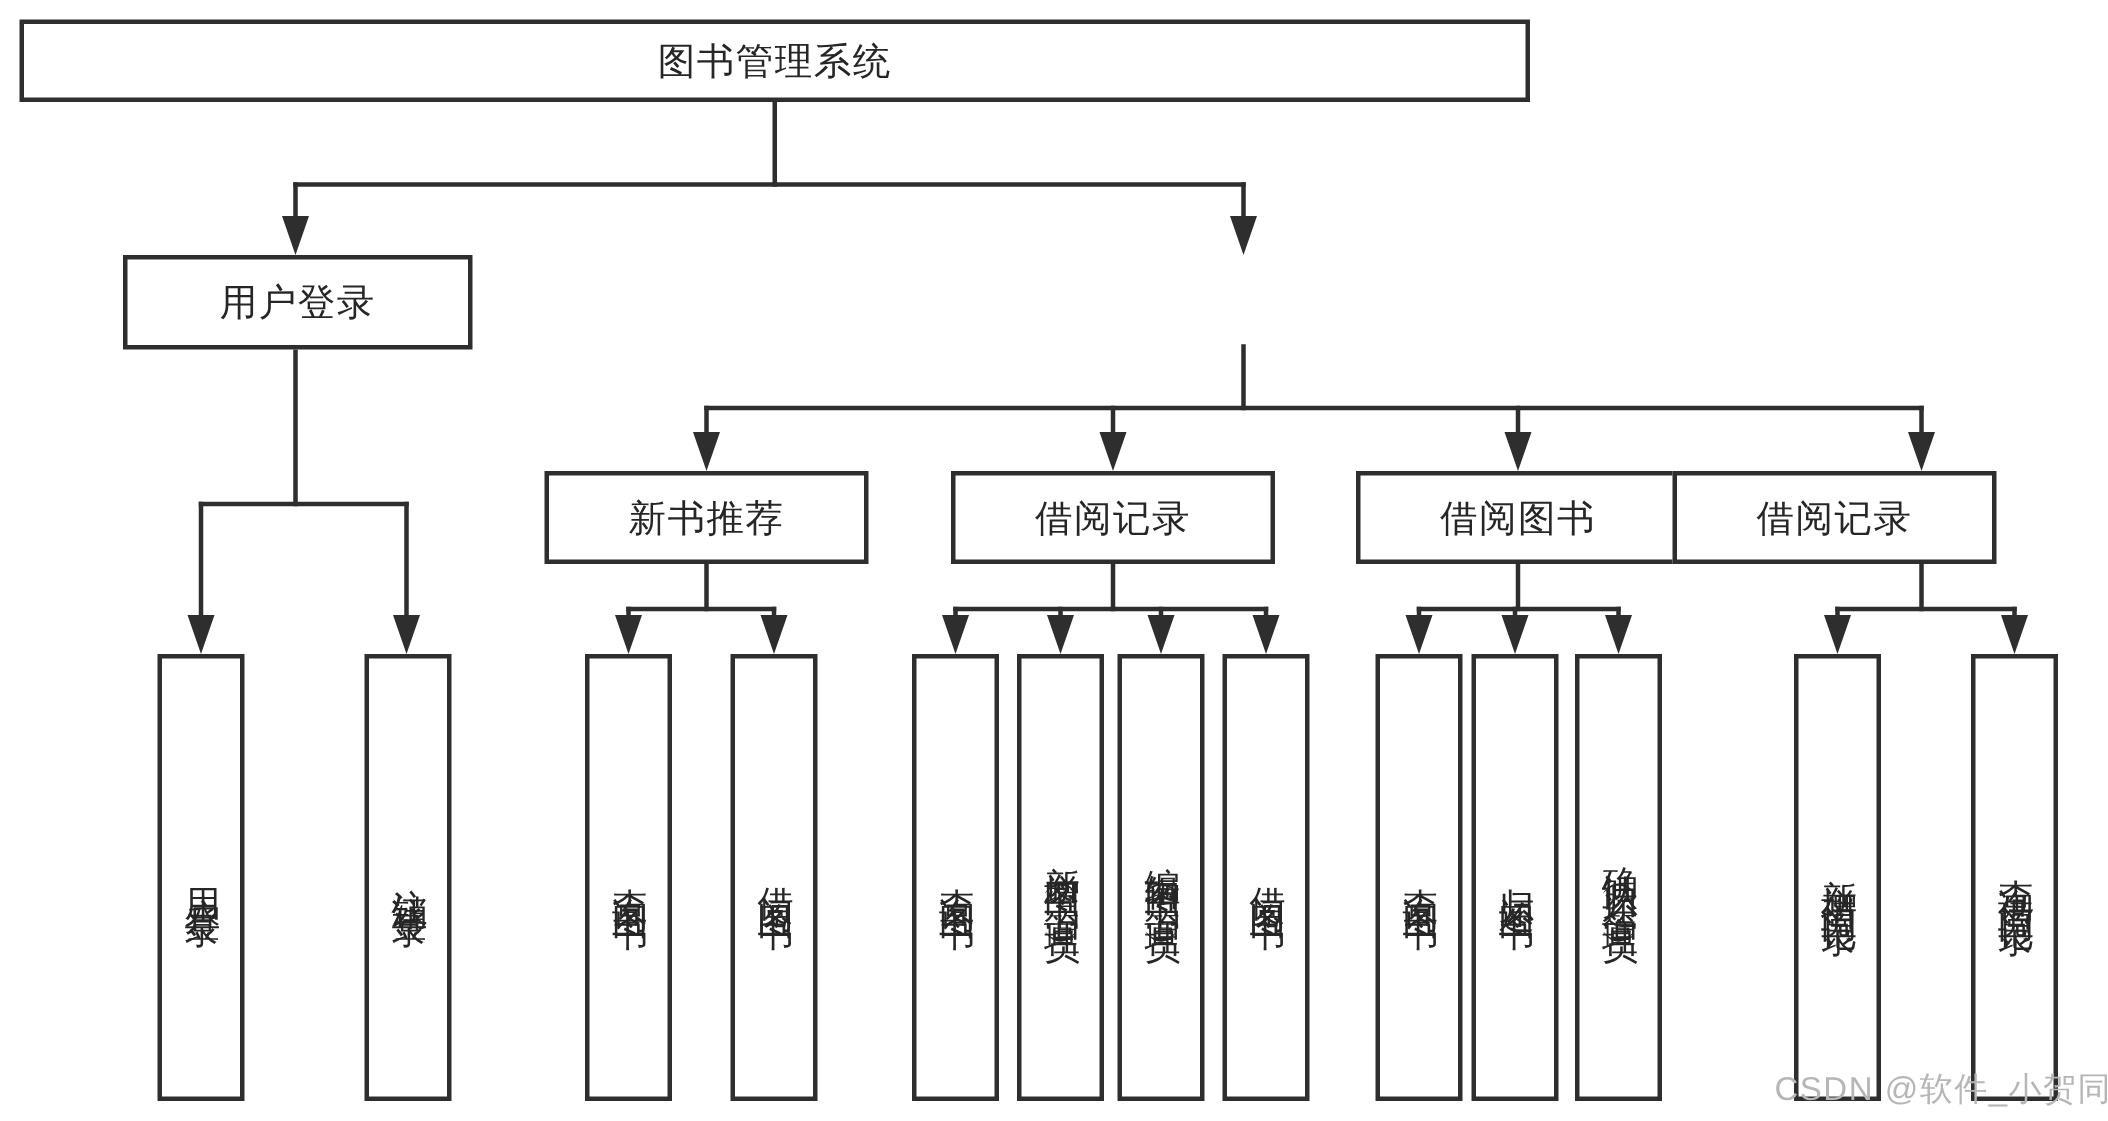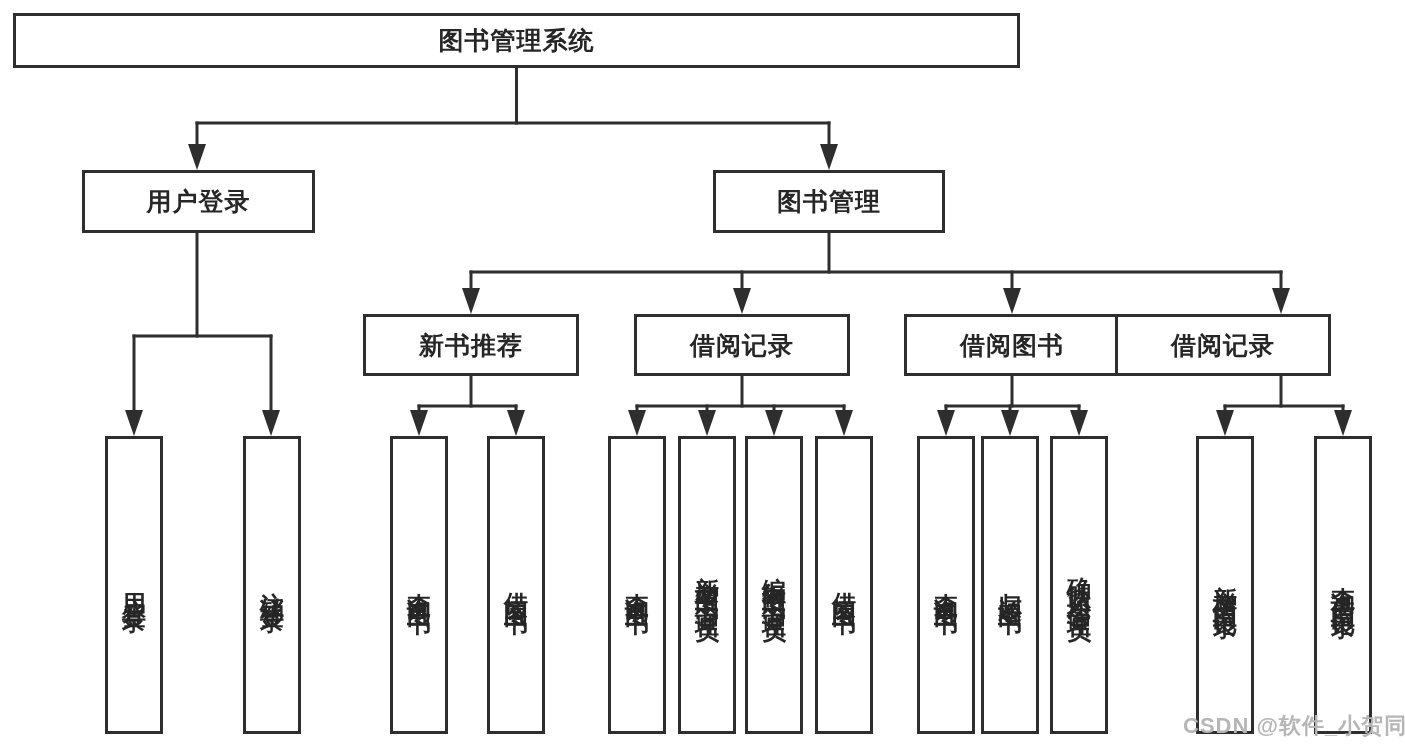--- a/index.html
+++ b/index.html
@@ -8,21 +8,20 @@
     --watermark:#b6b6b6;
     --background:#ffffff;
   }
   html,body{margin:0;padding:0;background:var(--background);}
   body{font-family:"Liberation Sans","DejaVu Sans",sans-serif;}
   .canvas{
     position:relative;
     width:1405px;height:747px;
     background:var(--background);
     overflow:hidden;
-    font-weight:bold;
   }
   .connectors{position:absolute;left:0;top:0;z-index:1;}
   .connectors line{stroke:var(--line);stroke-width:3;stroke-linecap:square;}
   .connectors path{fill:var(--line);stroke:none;}
   .box{
     position:absolute;
     box-sizing:border-box;
     border:3px solid var(--line);
     background:#fff;
     color:var(--text);
@@ -126,23 +125,20 @@
     </g>
   </svg>
 
   <div class="box box-h" style="left:13px;top:13px;width:1007px;height:55px;">
     <span>图书管理系统</span>
   </div>
 
   <div class="box box-h" style="left:82px;top:170px;width:233px;height:63px;">
     <span>用户登录</span>
   </div>
-  <div class="box box-h" style="left:713px;top:170px;width:232px;height:63px;">
-    <span>图书管理</span>
-  </div>
 
   <div class="box box-h" style="left:363px;top:314px;width:216px;height:62px;">
     <span>新书推荐</span>
   </div>
   <div class="box box-h" style="left:634px;top:314px;width:216px;height:62px;">
     <span>借阅记录</span>
   </div>
   <div class="box box-h" style="left:904px;top:314px;width:216px;height:62px;">
     <span>借阅图书</span>
   </div>

